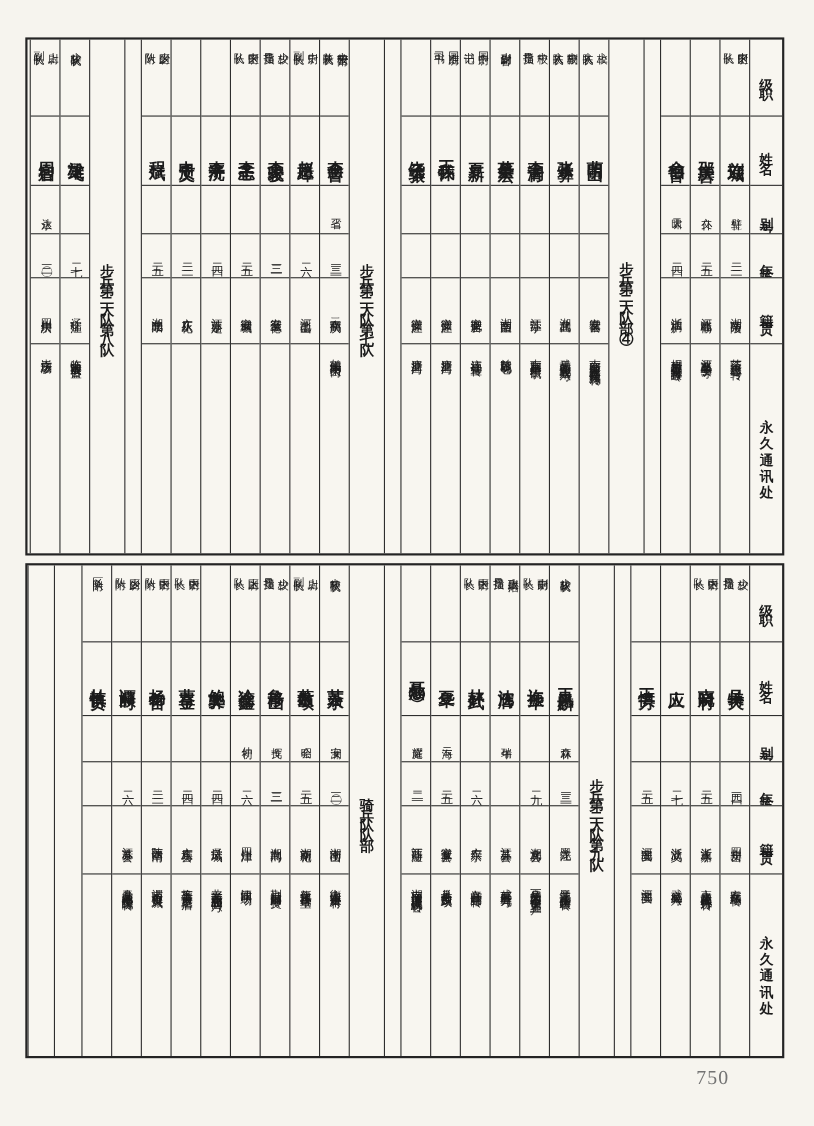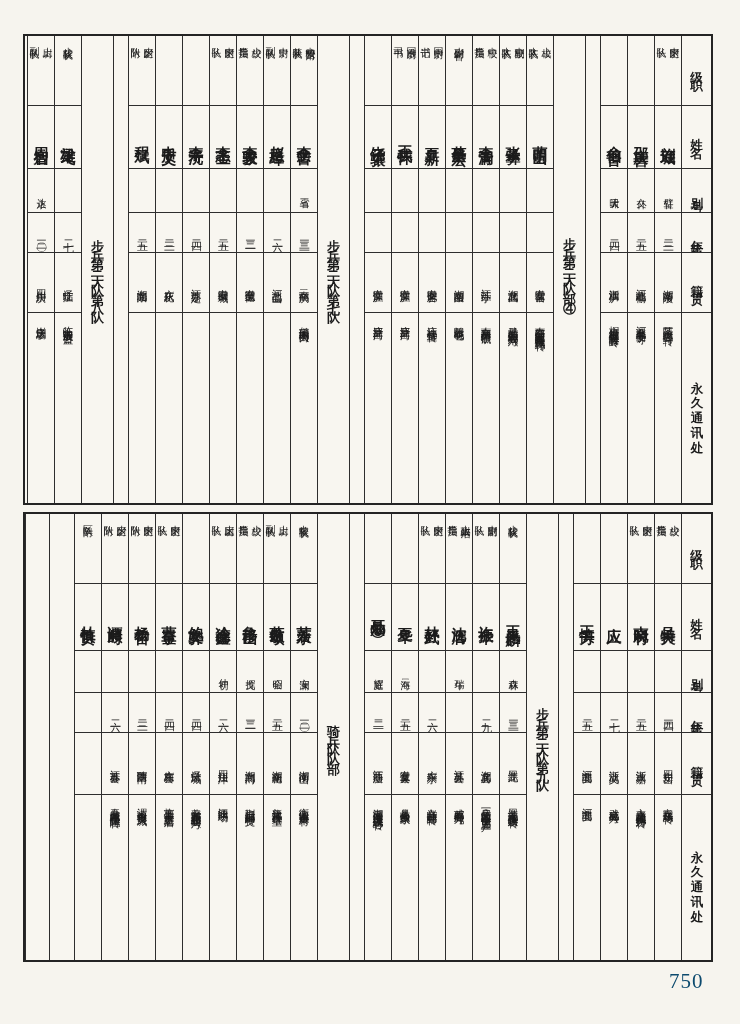--- a/index.html
+++ b/index.html
@@ -59,23 +59,22 @@
   .col.hdr .r-name .vtext{letter-spacing:9px;}
   .col.hdr .r-alias .vtext{letter-spacing:4px;font-size:12.5px;}
   .col.hdr .r-age .vtext{letter-spacing:3px;font-size:12.5px;}
   .col.hdr .r-native .vtext{letter-spacing:8px;font-size:12.5px;}
   .col.hdr .r-addr .vtext{letter-spacing:15px;font-size:12.5px;}
   
   .col.label .cell,.col.gap .cell{flex:1;border-bottom:none;}
   .col.label .vtext{font-size:13px;font-weight:700;letter-spacing:9px;line-height:15px;}
   .page-number{
     position:absolute;top:969px;left:633px;
-    font-size:21px;letter-spacing:1px;color:#0c4a6e;
+    font-size:18px;letter-spacing:1px;color:#737373;
     font-family:"Liberation Serif","DejaVu Serif",serif;
-    margin-left:36px;
   }
 </style>
 </head>
 <body>
 
 <div class="page">
   <div id="tables-mount">
       <div class="roster top">
         <div class="col hdr" style="width: 30px;">
           <div class="cell r-rank">

